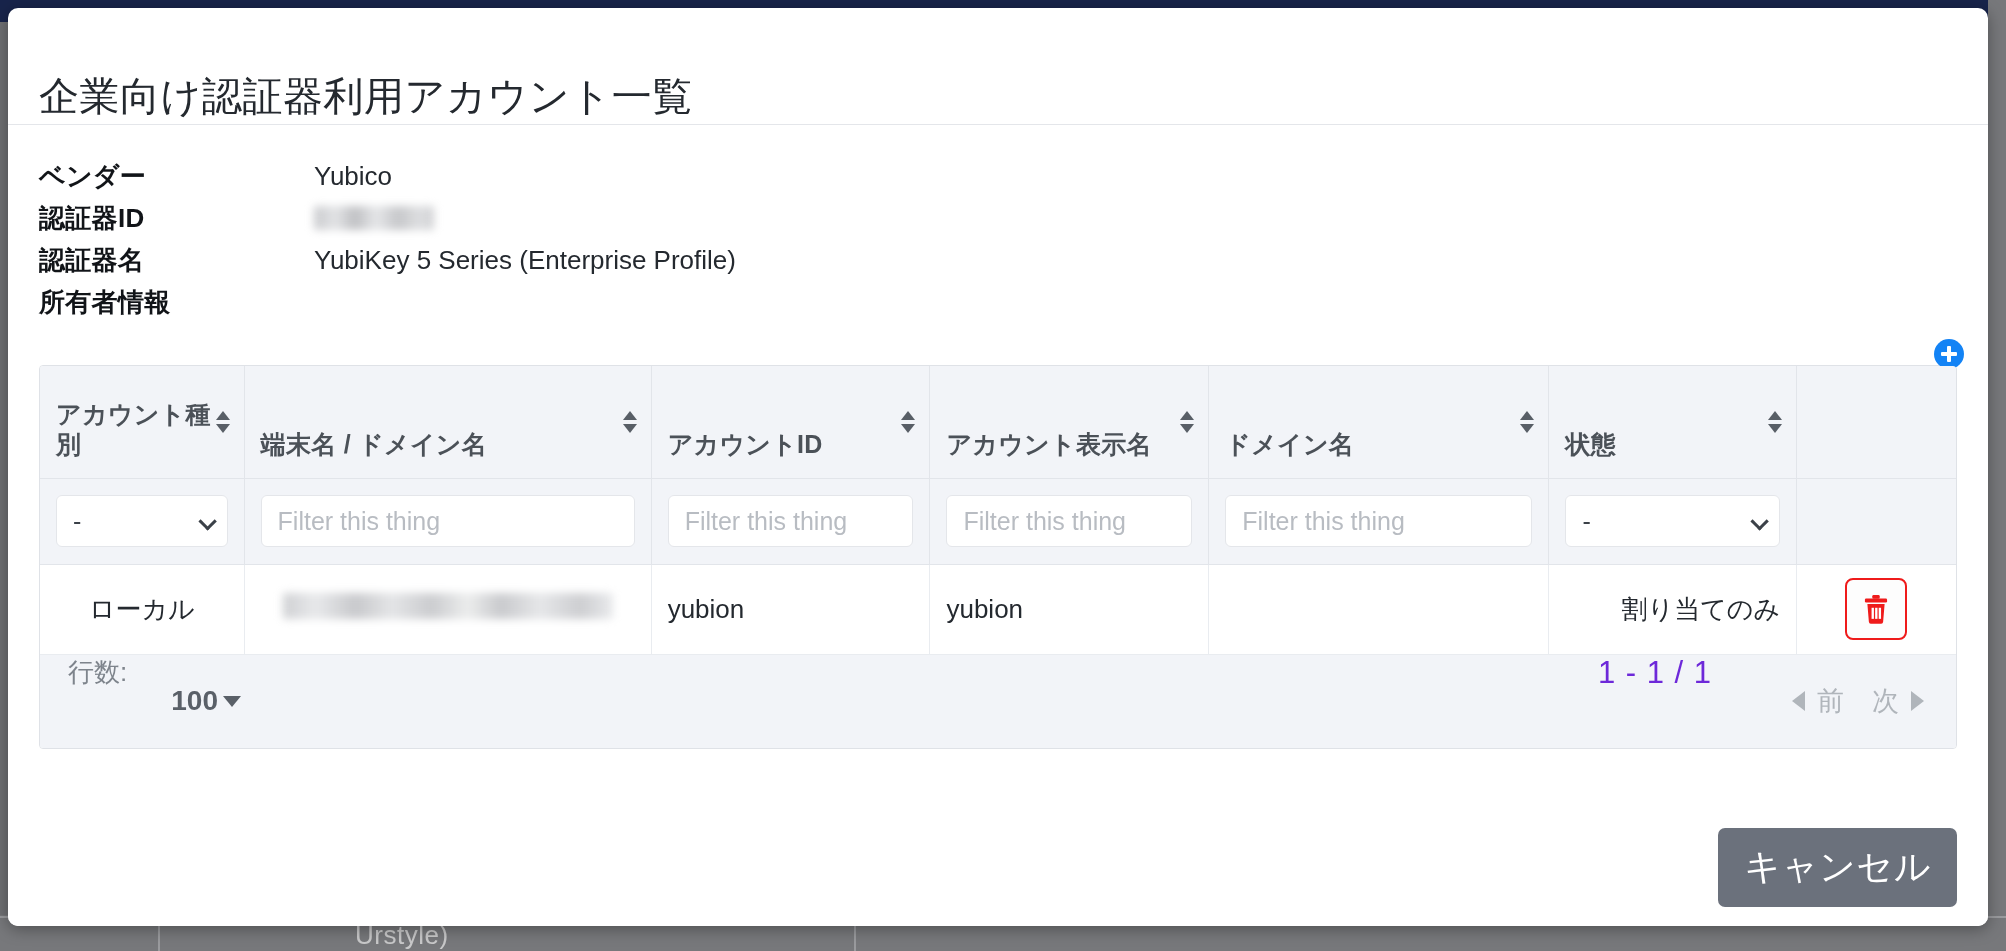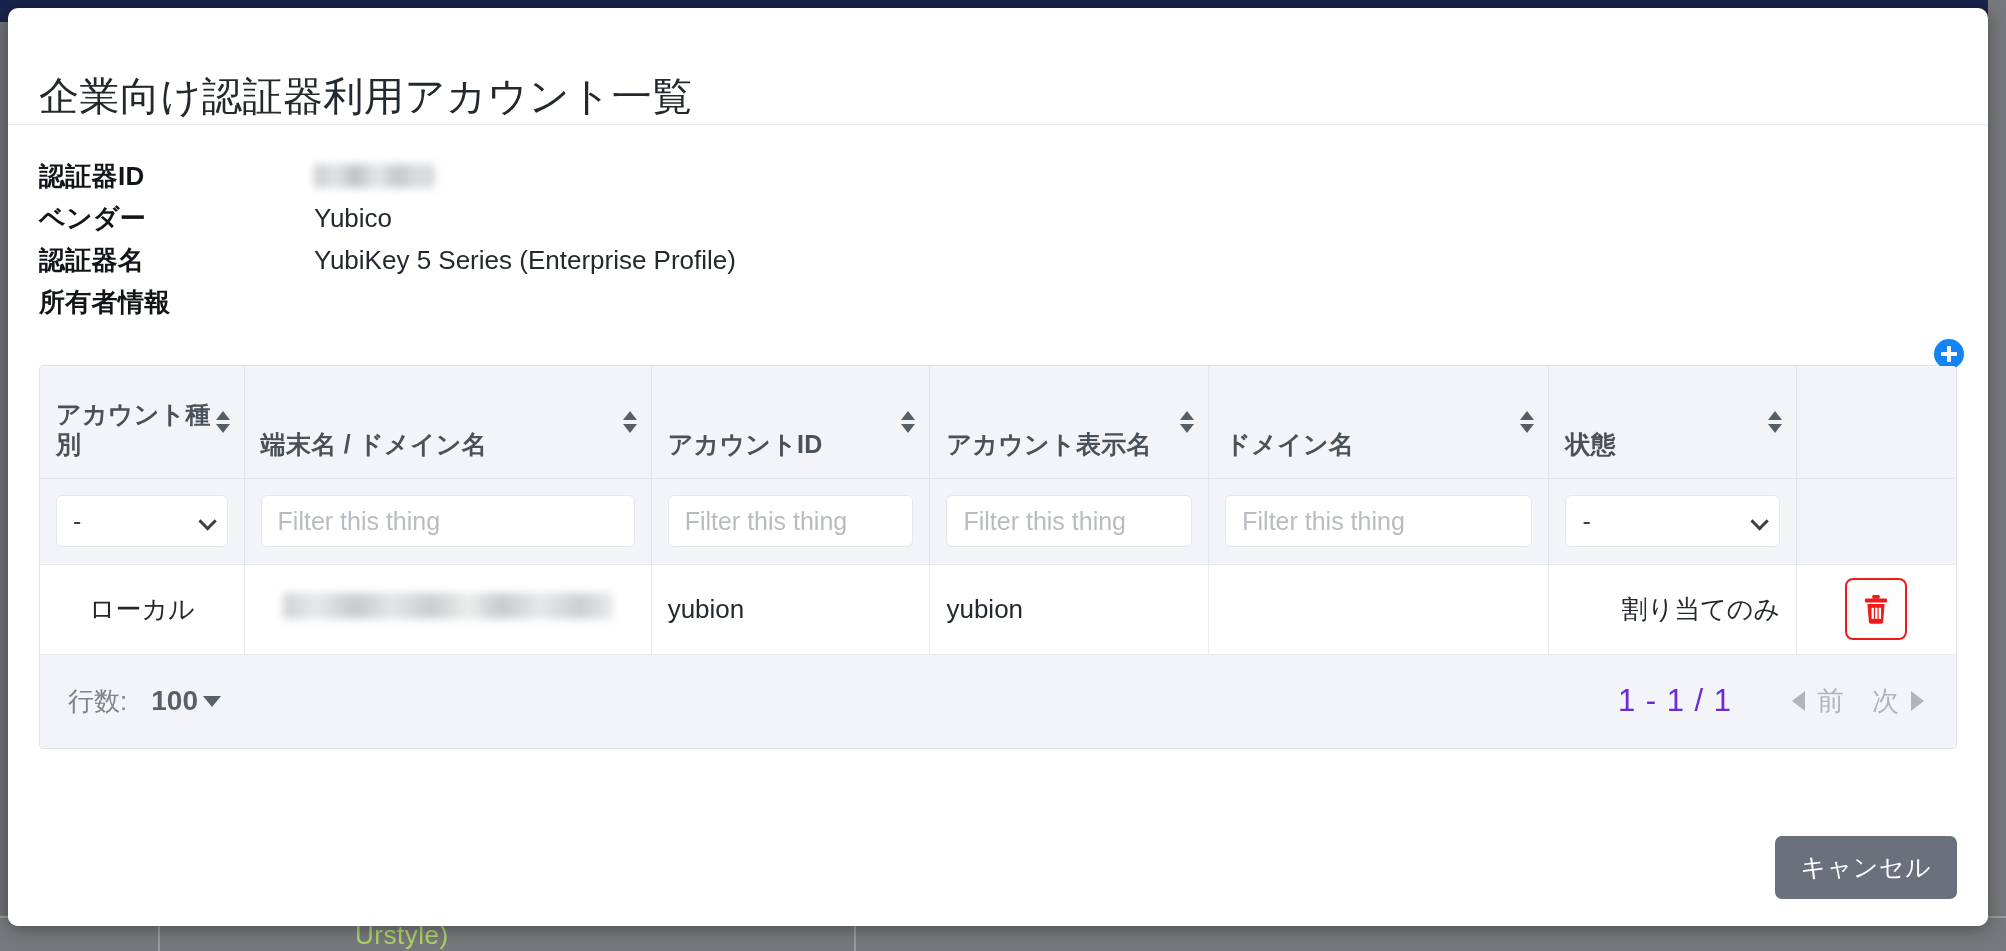--- a/index.html
+++ b/index.html
@@ -19,21 +19,21 @@
   #backdrop-rightstrip {
     position: absolute; right: 0; top: 0; width: 18px; height: 951px;
     background: #77787b;
   }
   #backdrop-bottom {
     position: absolute; left: 0; bottom: 0; width: 2006px; height: 36px;
     background: #77787b;
   }
   #backdrop-ghost-text {
     position: absolute; left: 355px; bottom: 0px;
-    font-size: 26px; color: #bef264; opacity: .75; letter-spacing: .5px;
+    font-size: 26px; color: #e5e5e5; opacity: .75; letter-spacing: .5px;
     white-space: nowrap;
   }
   #backdrop-ghost-line1 {
     position: absolute; left: 0; bottom: 33px; width: 2006px; height: 2px;
     background: #9a9b9e;
   }
   #backdrop-ghost-v1 { position:absolute; left:158px; bottom:0; width:2px; height:33px; background:#9a9b9e; }
   #backdrop-ghost-v2 { position:absolute; left:854px; bottom:0; width:2px; height:33px; background:#9a9b9e; }
 
   
@@ -208,23 +208,23 @@
     cursor: pointer;
     display: inline-flex; align-items: center; justify-content: center;
     padding: 0;
   }
   .delete-btn svg { display: block; }
 
   
   .grid-footer {
     background: #f2f4f8;
     height: 93px;
-    display: flex; align-items: center;
+    display: flex; 
     padding: 0 24px 0 28px;
-    font-size: 26px; color: #7e848c;
+    font-size: 26px; color: #7e848c; gap: 20px;
   }
   .rows-label { color: #7e848c; font-size: 26px; }
   .rows-value {
     margin-left: 24px; font-weight: bold; color: #5a6068; font-size: 28px;
     display: inline-flex; align-items: center; cursor: pointer;
   }
   .rows-value .caret {
     margin-left: 5px;
     width: 0; height: 0;
     border-left: 9px solid transparent; border-right: 9px solid transparent;
@@ -249,21 +249,21 @@
     height: 118px;
     display: flex; align-items: center; justify-content: flex-end;
     padding-right: 31px;
     background: #fff;
   }
   .cancel-btn {
     background: #6b717c;
     color: #fff;
     border: none;
     border-radius: 7px;
-    font-size: 25px;
+    font-size: 36px;
     padding: 15px 26px;
     cursor: pointer;
     font-family: "Liberation Sans", sans-serif;
     letter-spacing: .5px;
   }
 </style>
 </head>
 <body>
 
 <div id="backdrop-navbar"></div>
@@ -277,28 +277,28 @@
 <div id="modal">
 
   <div class="modal-title-bar">
     <div class="modal-title">企業向け認証器利用アカウント一覧</div>
   </div>
 
   <div class="modal-body">
 
     <div class="info-grid">
       <div class="info-row">
+        <div class="info-label">ベンダー</div>
+        <div class="info-value">Yubico</div>
+      </div>
+      <div class="info-row">
         <div class="info-label">認証器ID</div>
         <div class="info-value">
           <span class="redacted-inline"></span>
         </div>
-      </div>
-      <div class="info-row">
-        <div class="info-label">ベンダー</div>
-        <div class="info-value">Yubico</div>
       </div>
       <div class="info-row">
         <div class="info-label">認証器名</div>
         <div class="info-value">YubiKey 5 Series (Enterprise Profile)</div>
       </div>
       <div class="info-row">
         <div class="info-label">所有者情報</div>
         <div class="info-value"></div>
       </div>
     </div>

